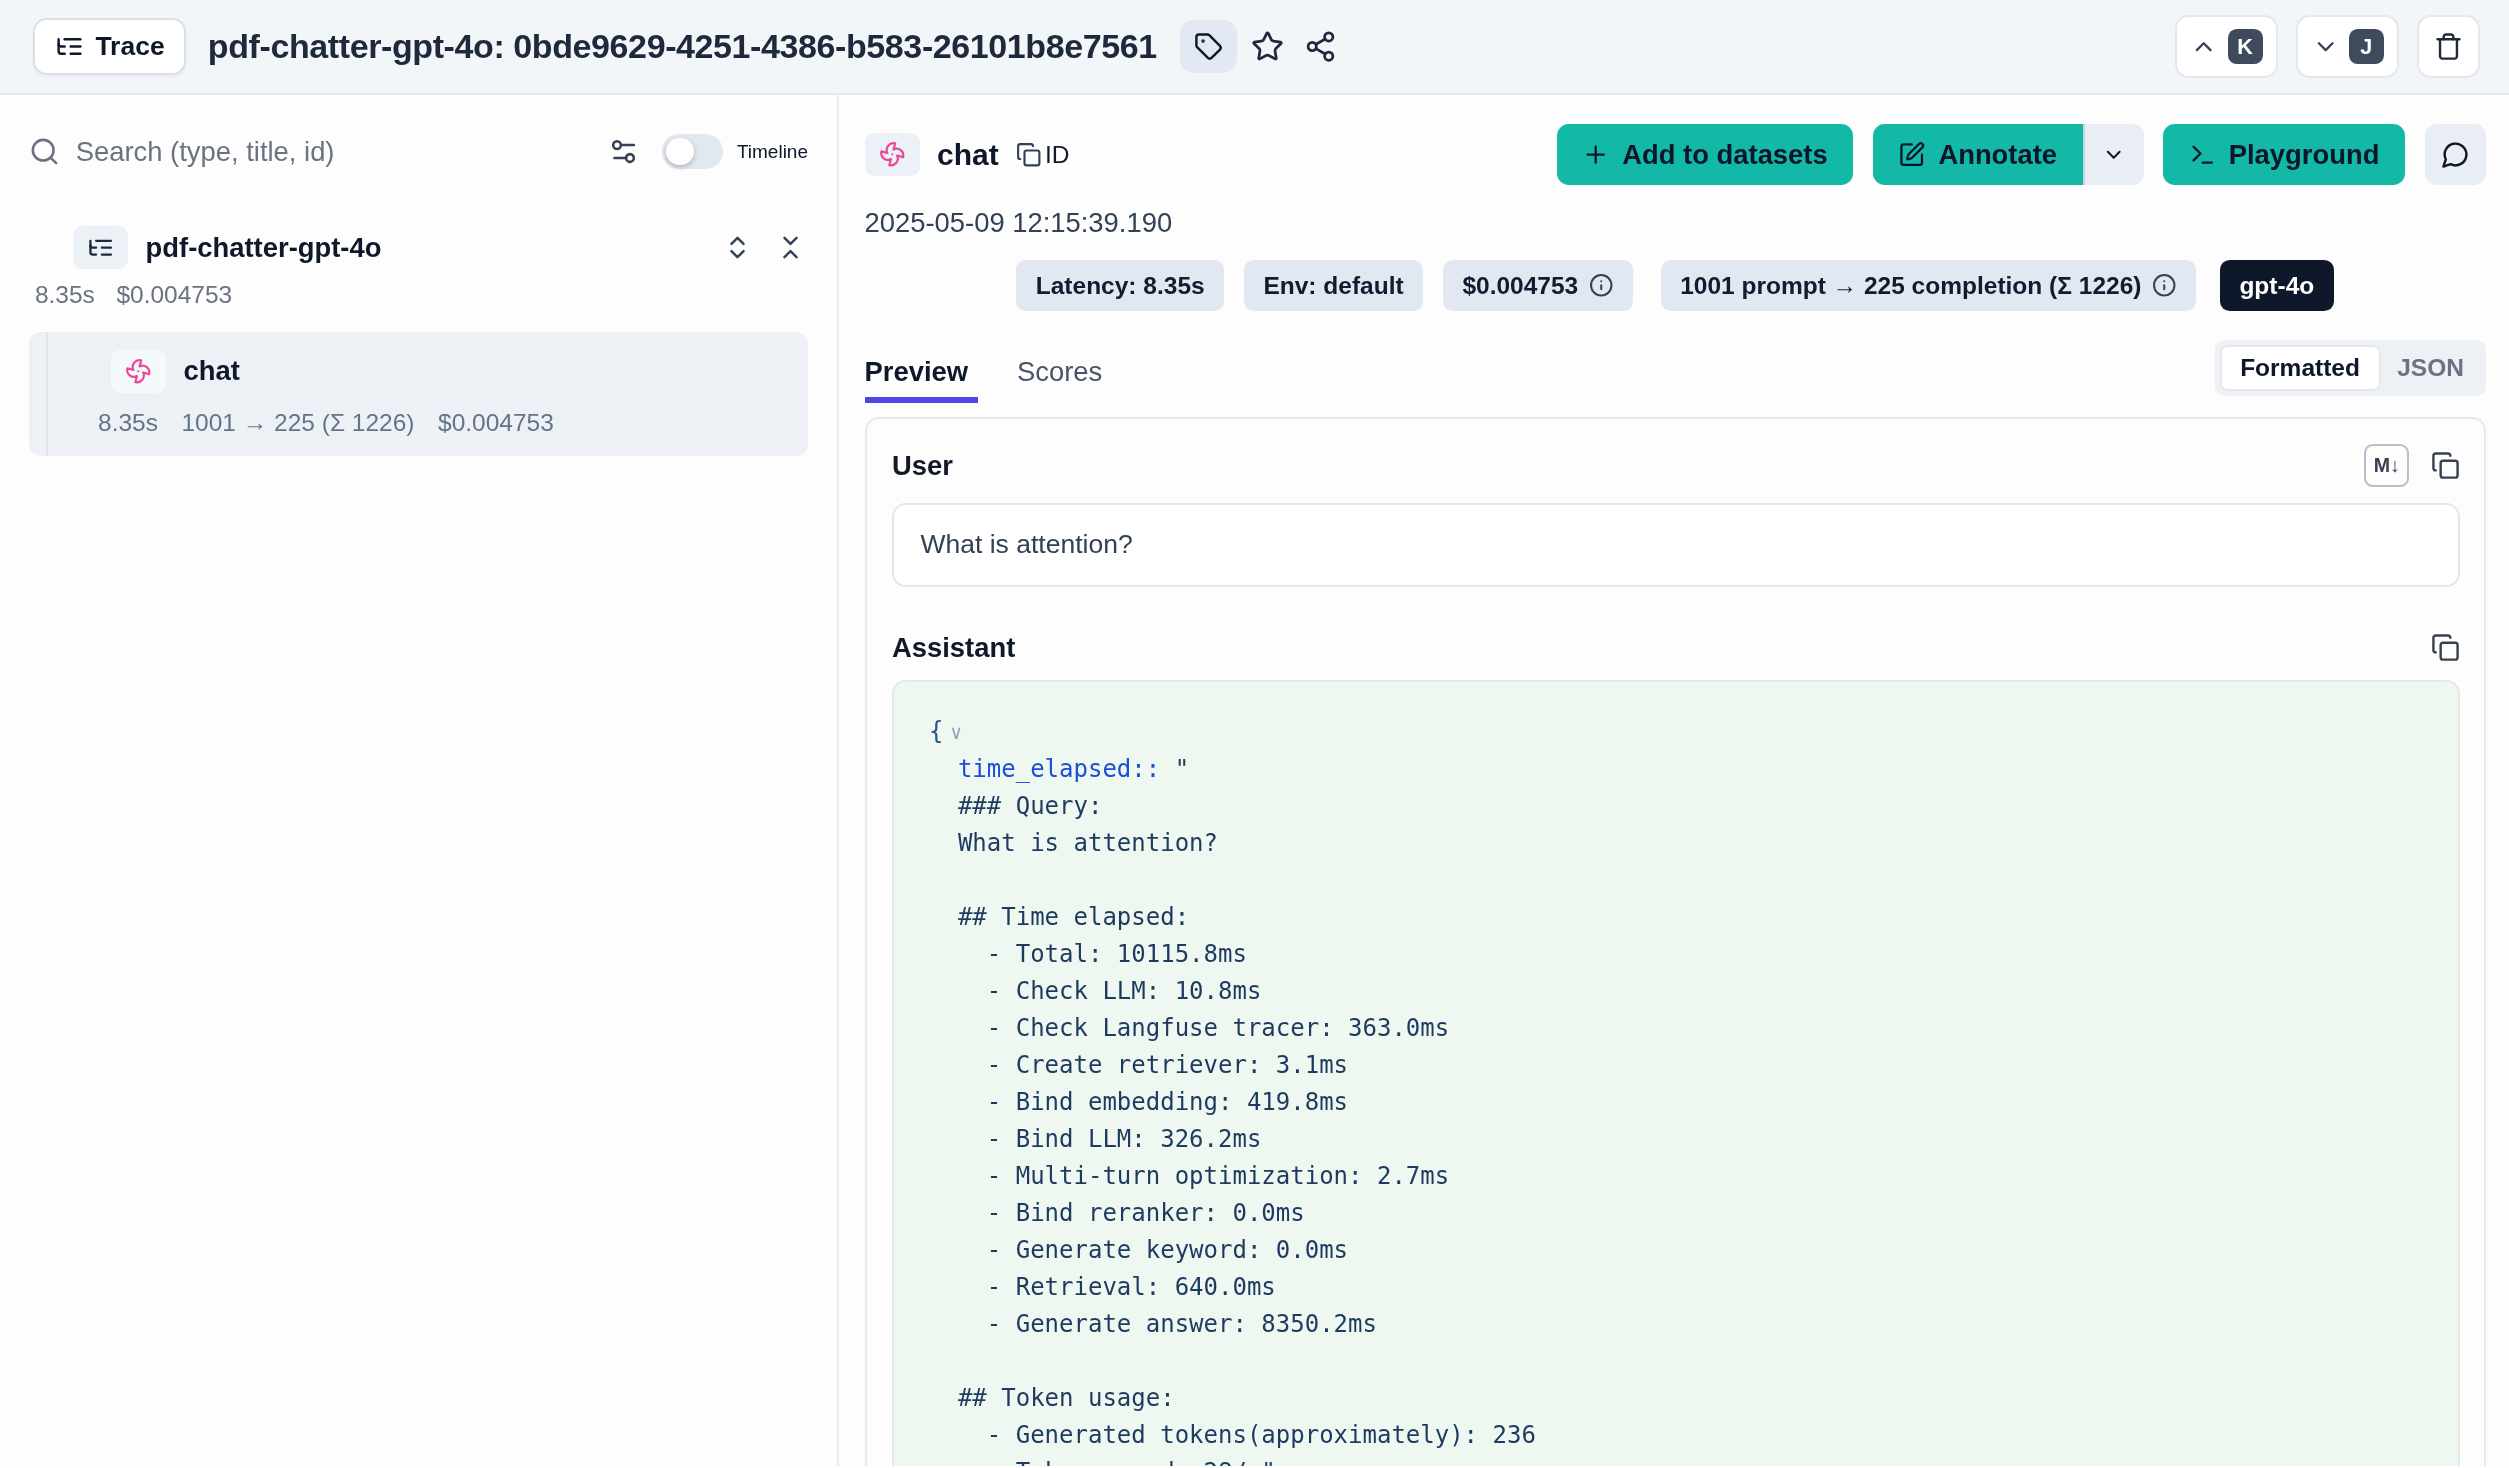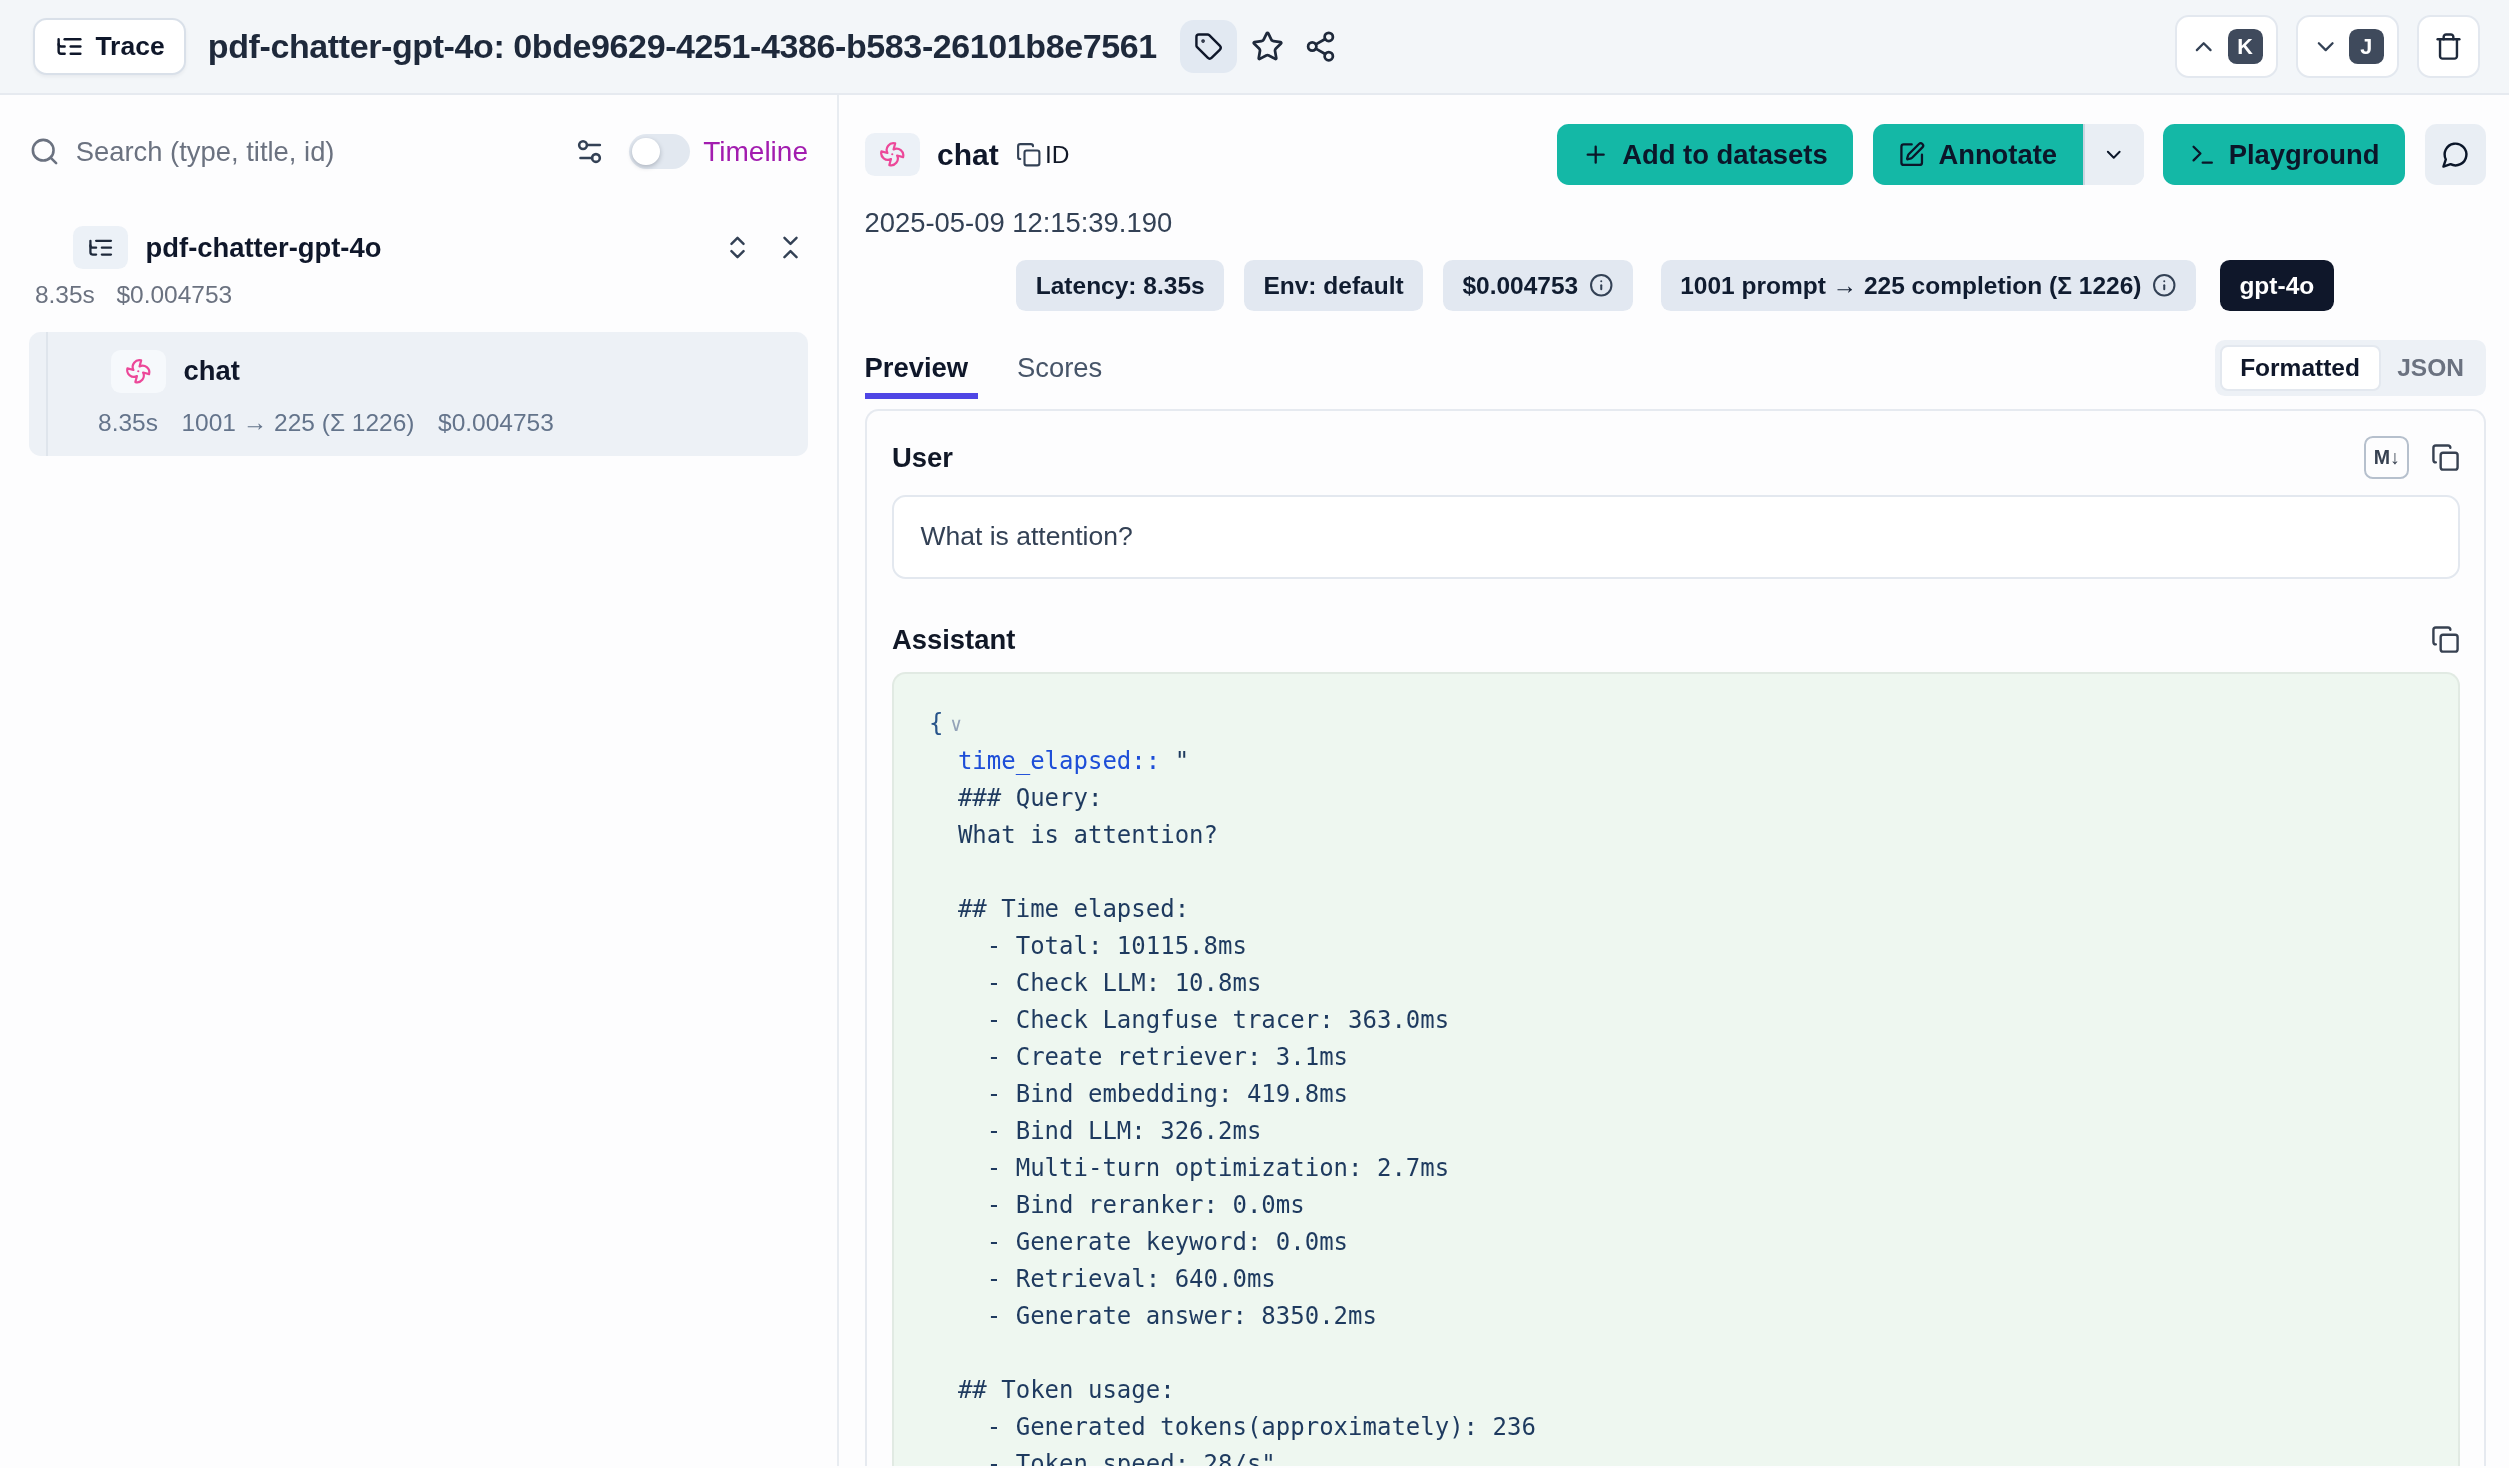--- a/index.html
+++ b/index.html
@@ -22,21 +22,21 @@
   .shell { display:flex; height:1371px; }
   .sidebar { width:839px; border-right:2px solid #e8ecf1; padding:39px 29px 0 29px; flex-shrink:0; }
   .main { flex:1; display:flex; flex-direction:column; padding:29px 23.5px 0 25.5px; min-width:0; }
 
   
   .search-row { display:flex; align-items:center; }
   .search-input { border:none; outline:none; background:transparent; font-size:27.4px; color:#0f172a; flex:1; margin-left:15.7px; min-width:0; font-family:"Liberation Sans",sans-serif; }
   .search-input::placeholder { color:#6b7280; }
   .toggle { width:61px; height:35px; border-radius:17.6px; background:#e2e8f0; position:relative; margin:0 13.7px 0 23.5px; cursor:pointer; flex-shrink:0; }
   .toggle .knob { position:absolute; left:3.9px; top:3.9px; width:27.4px; height:27.4px; border-radius:50%; background:#fff; box-shadow:0 2px 4.9px rgba(15,23,42,.25); }
-  .timeline-label { font-size:28px; font-weight:500; color:#a21caf; }
+  .timeline-label { font-size:19px; font-weight:500; color:#0f172a; }
   .tree { margin-top:57px; }
   .trace-row { display:flex; align-items:center; gap:17.6px; cursor:pointer;padding-left:44px; }
   .icon-badge { width:55px; height:43px; border-radius:9.8px; background:#ecf1f7; display:grid; place-items:center; flex-shrink:0; }
   .node-label { font-size:27.4px; font-weight:600; color:#0f172a; }
   .trace-row .grow { flex:1; }
   .tree-icon-btn { background:none; border:none; display:grid; place-items:center; width:35px; height:35px; cursor:pointer; }
   .trace-metrics { display:flex; gap:21.6px; margin:11.8px 0 0 5.9px; font-size:24.5px; color:#6b7280; }
   .chat-row { margin-top:23.5px; background:#edf1f6; border-radius:11.8px; position:relative; padding:17.6px 0 19.6px 0; cursor:pointer; }
   .chat-guide { position:absolute; left:16.7px; top:0; bottom:0; width:2px; background:#dfe5ec; }
   .chat-head { display:flex; align-items:center; gap:17.6px; padding-left:82px; }
@@ -61,21 +61,21 @@
   .badge { height:51px; border-radius:9.8px; background:#e2e8f1; display:flex; align-items:center; gap:10.8px; padding:0 19.6px; font-size:24.5px; font-weight:600; color:#101c30; white-space:nowrap; }
   .badge.gap-lg { margin-left:7.8px; }
   .badge.dark { background:#0f172a; color:#fff; margin-left:3.9px; }
 
   
   .tabs-row { margin-top:29px; display:flex; align-items:center; }
   .tab { position:relative; padding:0 43px 13.7px 0; font-size:27.4px; background:none; border:none; cursor:pointer; font-family:"Liberation Sans",sans-serif; }
   .tab.active { font-weight:600; color:#0f172a; }
   .tab.active::after { content:""; position:absolute; left:0; right:33px; bottom:-2px; height:5.9px; background:#4f46e5; }
   .tab.inactive { font-weight:500; color:#475569; padding-left:5.9px; }
-  .seg-ctl { margin-left:auto; background:#edf1f6; border-radius:9.8px; padding:4.9px; display:flex; align-items:center; margin-bottom:13px; }
+  .seg-ctl { margin-left:auto; background:#edf1f6; border-radius:9.8px; padding:4.9px; display:flex; align-items:center; margin-bottom:21px; }
   .seg-on { background:#fff; border:2px solid #e3e8ef; border-radius:7.8px; padding:6.9px 18.6px; font-size:24.5px; font-weight:600; color:#0f172a; cursor:pointer; font-family:"Liberation Sans",sans-serif; }
   .seg-off { background:none; border:none; padding:6.9px 16.7px; font-size:24.5px; font-weight:600; color:#6b7280; cursor:pointer; font-family:"Liberation Sans",sans-serif; }
 
   
   .card { flex:1; min-height:0; border:2px solid #e6eaf0; border-bottom:none; border-radius:13.7px 13.7px 0 0; background:#fdfdfe; padding:25.5px 23.5px 0 25.5px; overflow:hidden; display:flex; flex-direction:column; }
   .sec-row { display:flex; align-items:center; }
   .sec-heading { font-size:27.4px; font-weight:600; color:#111827; }
   .sec-icons { margin-left:auto; display:flex; align-items:center; gap:21.6px; }
   .md-box { width:45px; height:43px; border:2px solid #b6c0cd; border-radius:8.8px; display:grid; place-items:center; font-size:19.6px; font-weight:700; color:#374151; background:none; cursor:pointer; font-family:"Liberation Sans",sans-serif; }
   .copy-btn { background:none; border:none; display:grid; place-items:center; cursor:pointer; }

